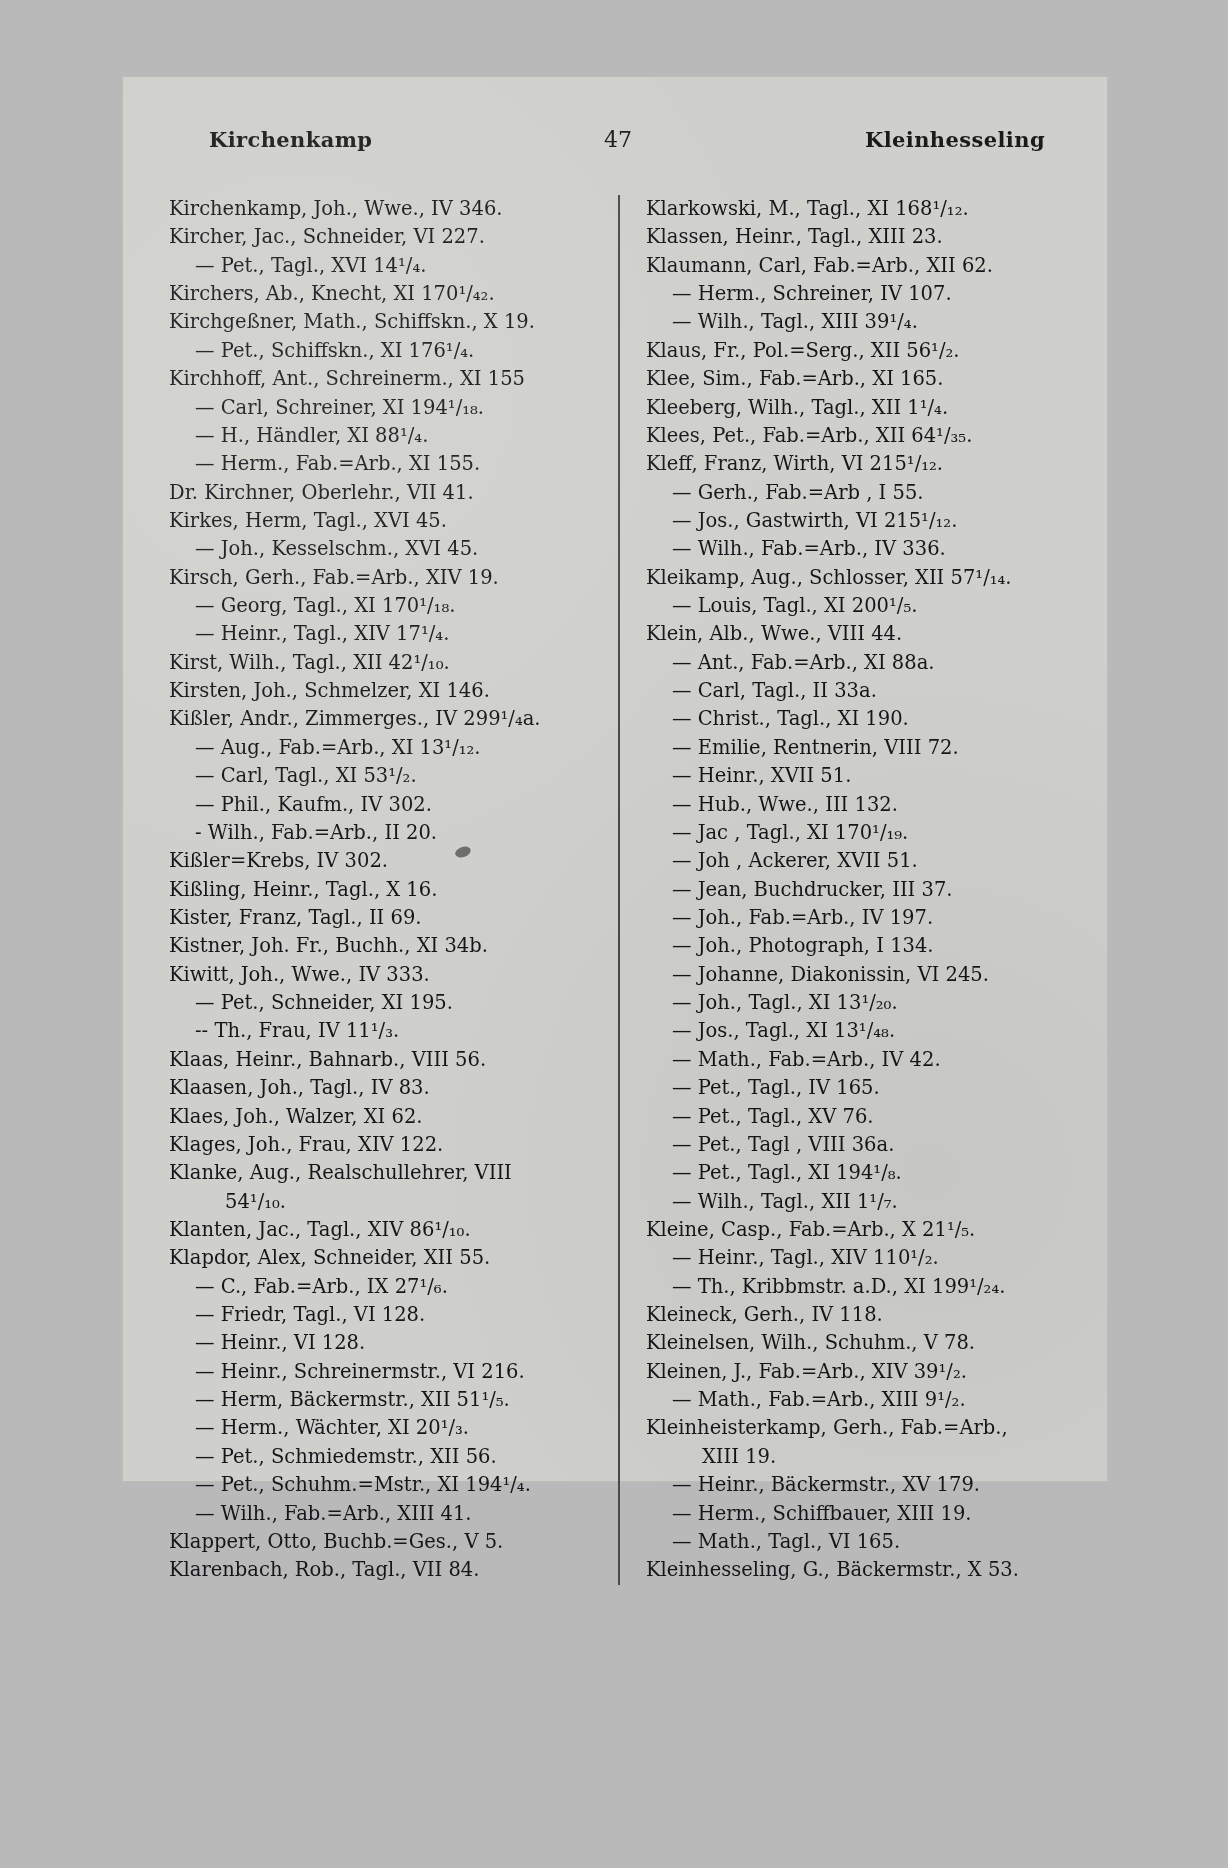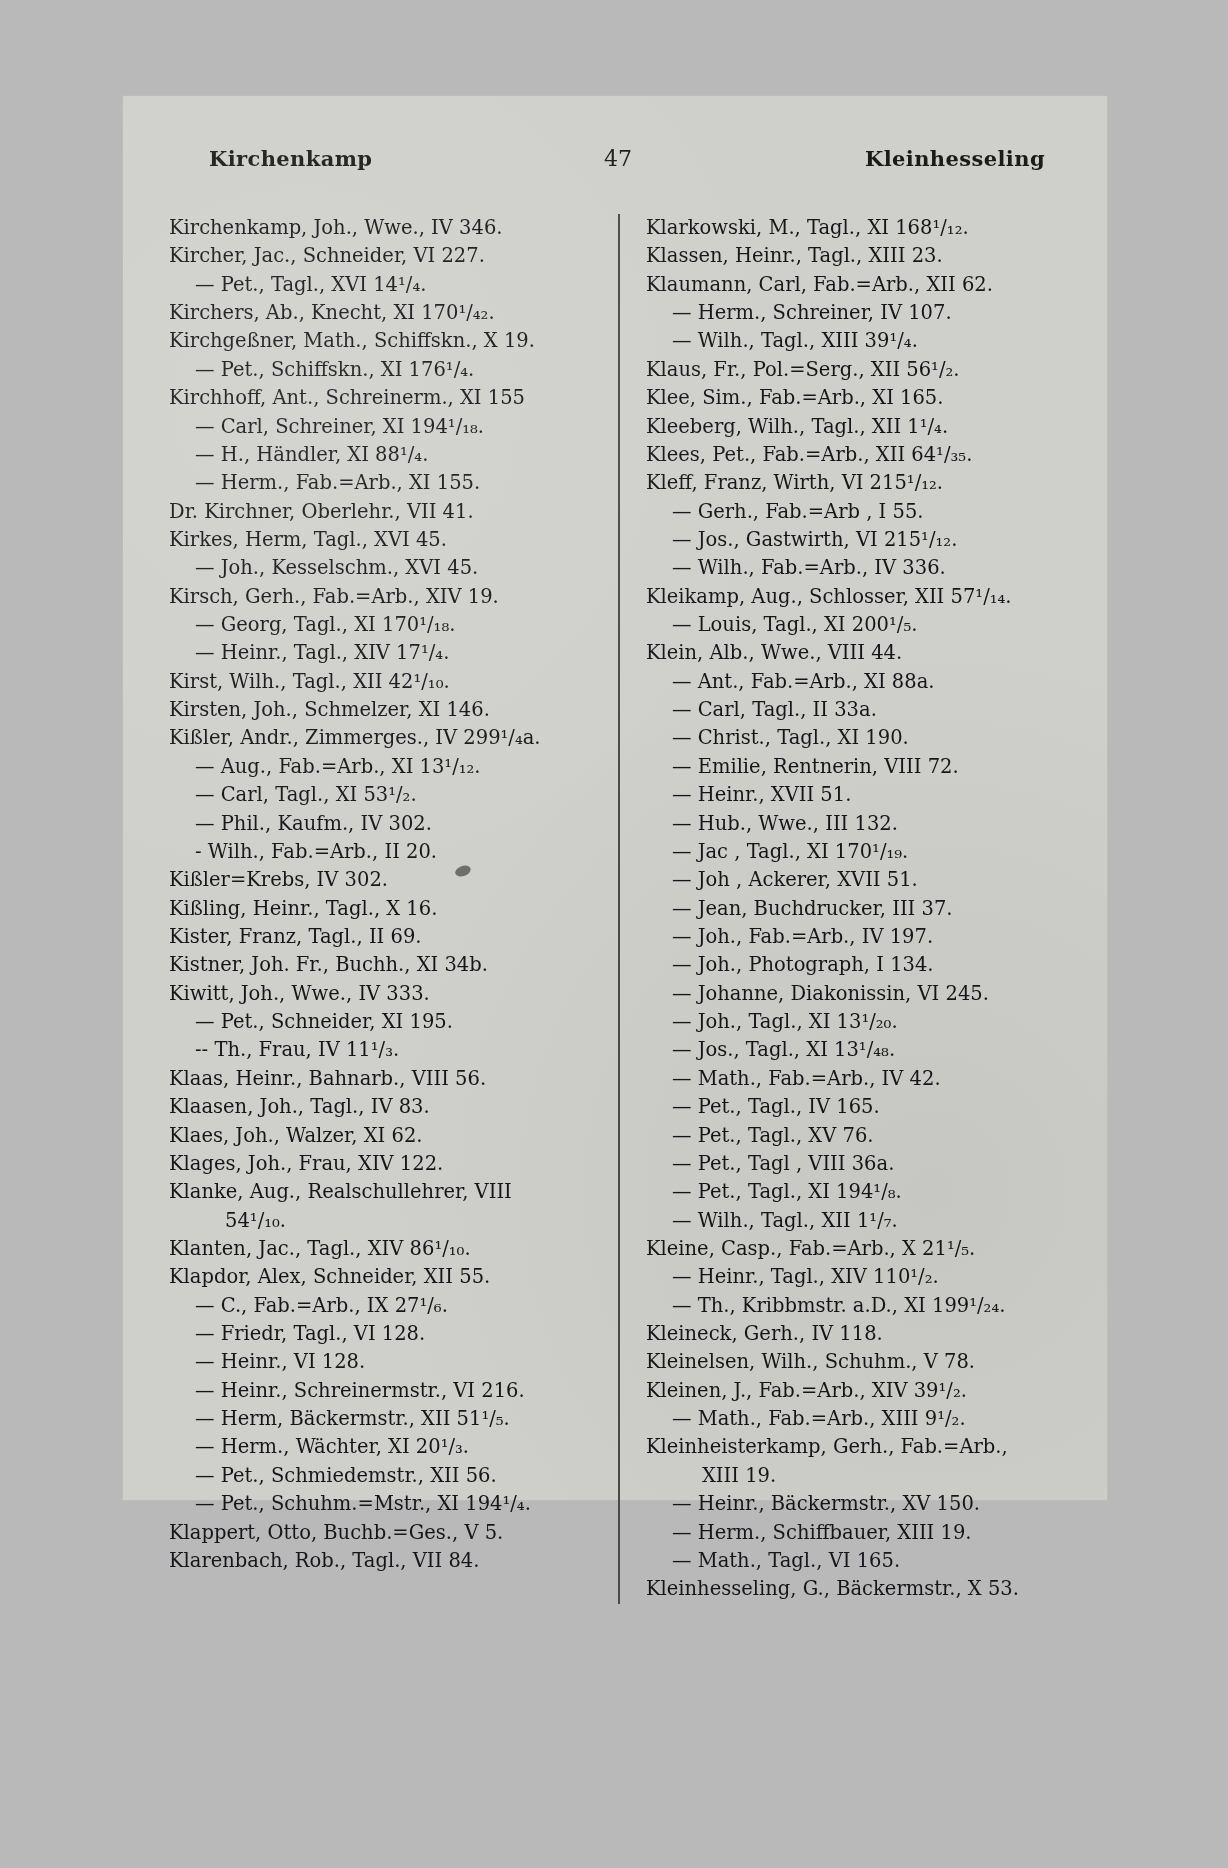--- a/index.html
+++ b/index.html
@@ -9,21 +9,21 @@
   }
   body {
     width: 1228px;
     height: 1868px;
     font-family: "DejaVu Serif", serif;
     overflow: hidden;
   }
   .page {
     position: absolute;
     left: 123px;
-    top: 96px;
+    top: 77px;
     width: 984px;
     height: 1404px;
     background: #cfcfcb;
     box-shadow: 0 0 0 1px #bdbdb8;
   }
   .page-inner {
     position: absolute;
     left: 46px;
     top: 50px;
     right: 40px;
@@ -150,20 +150,21 @@
           <div class="entry head">Klanten, Jac., Tagl., XIV 86¹/₁₀.</div>
           <div class="entry head">Klapdor, Alex, Schneider, XII 55.</div>
           <div class="entry ">— C., Fab.=Arb., IX 27¹/₆.</div>
           <div class="entry ">— Friedr, Tagl., VI 128.</div>
           <div class="entry ">— Heinr., VI 128.</div>
           <div class="entry ">— Heinr., Schreinermstr., VI 216.</div>
           <div class="entry ">— Herm, Bäckermstr., XII 51¹/₅.</div>
           <div class="entry ">— Herm., Wächter, XI 20¹/₃.</div>
           <div class="entry ">— Pet., Schmiedemstr., XII 56.</div>
           <div class="entry ">— Pet., Schuhm.=Mstr., XI 194¹/₄.</div>
+          <div class="entry ">— Wilh., Fab.=Arb., XIII 41.</div>
           <div class="entry head">Klappert, Otto, Buchb.=Ges., V 5.</div>
           <div class="entry head">Klarenbach, Rob., Tagl., VII 84.</div>
         </div>
       <div class="col right" id="col-right">
           <div class="entry head">Klarkowski, M., Tagl., XI 168¹/₁₂.</div>
           <div class="entry head">Klassen, Heinr., Tagl., XIII 23.</div>
           <div class="entry head">Klaumann, Carl, Fab.=Arb., XII 62.</div>
           <div class="entry ">— Herm., Schreiner, IV 107.</div>
           <div class="entry ">— Wilh., Tagl., XIII 39¹/₄.</div>
           <div class="entry head">Klaus, Fr., Pol.=Serg., XII 56¹/₂.</div>
@@ -199,21 +200,21 @@
           <div class="entry ">— Wilh., Tagl., XII 1¹/₇.</div>
           <div class="entry head">Kleine, Casp., Fab.=Arb., X 21¹/₅.</div>
           <div class="entry ">— Heinr., Tagl., XIV 110¹/₂.</div>
           <div class="entry ">— Th., Kribbmstr. a.D., XI 199¹/₂₄.</div>
           <div class="entry head">Kleineck, Gerh., IV 118.</div>
           <div class="entry head">Kleinelsen, Wilh., Schuhm., V 78.</div>
           <div class="entry head">Kleinen, J., Fab.=Arb., XIV 39¹/₂.</div>
           <div class="entry ">— Math., Fab.=Arb., XIII 9¹/₂.</div>
           <div class="entry head">Kleinheisterkamp, Gerh., Fab.=Arb.,</div>
           <div class="entry cont2">XIII 19.</div>
-          <div class="entry ">— Heinr., Bäckermstr., XV 150.</div>
+          <div class="entry ">— Heinr., Bäckermstr., XV 179.</div>
           <div class="entry ">— Herm., Schiffbauer, XIII 19.</div>
           <div class="entry ">— Math., Tagl., VI 165.</div>
           <div class="entry head">Kleinhesseling, G., Bäckermstr., X 53.</div>
         </div>
     </div>
 
   </div>
   <div class="smudge" style="left:332px; top:770px;"></div>
   <div class="noise"></div>
 </div>

